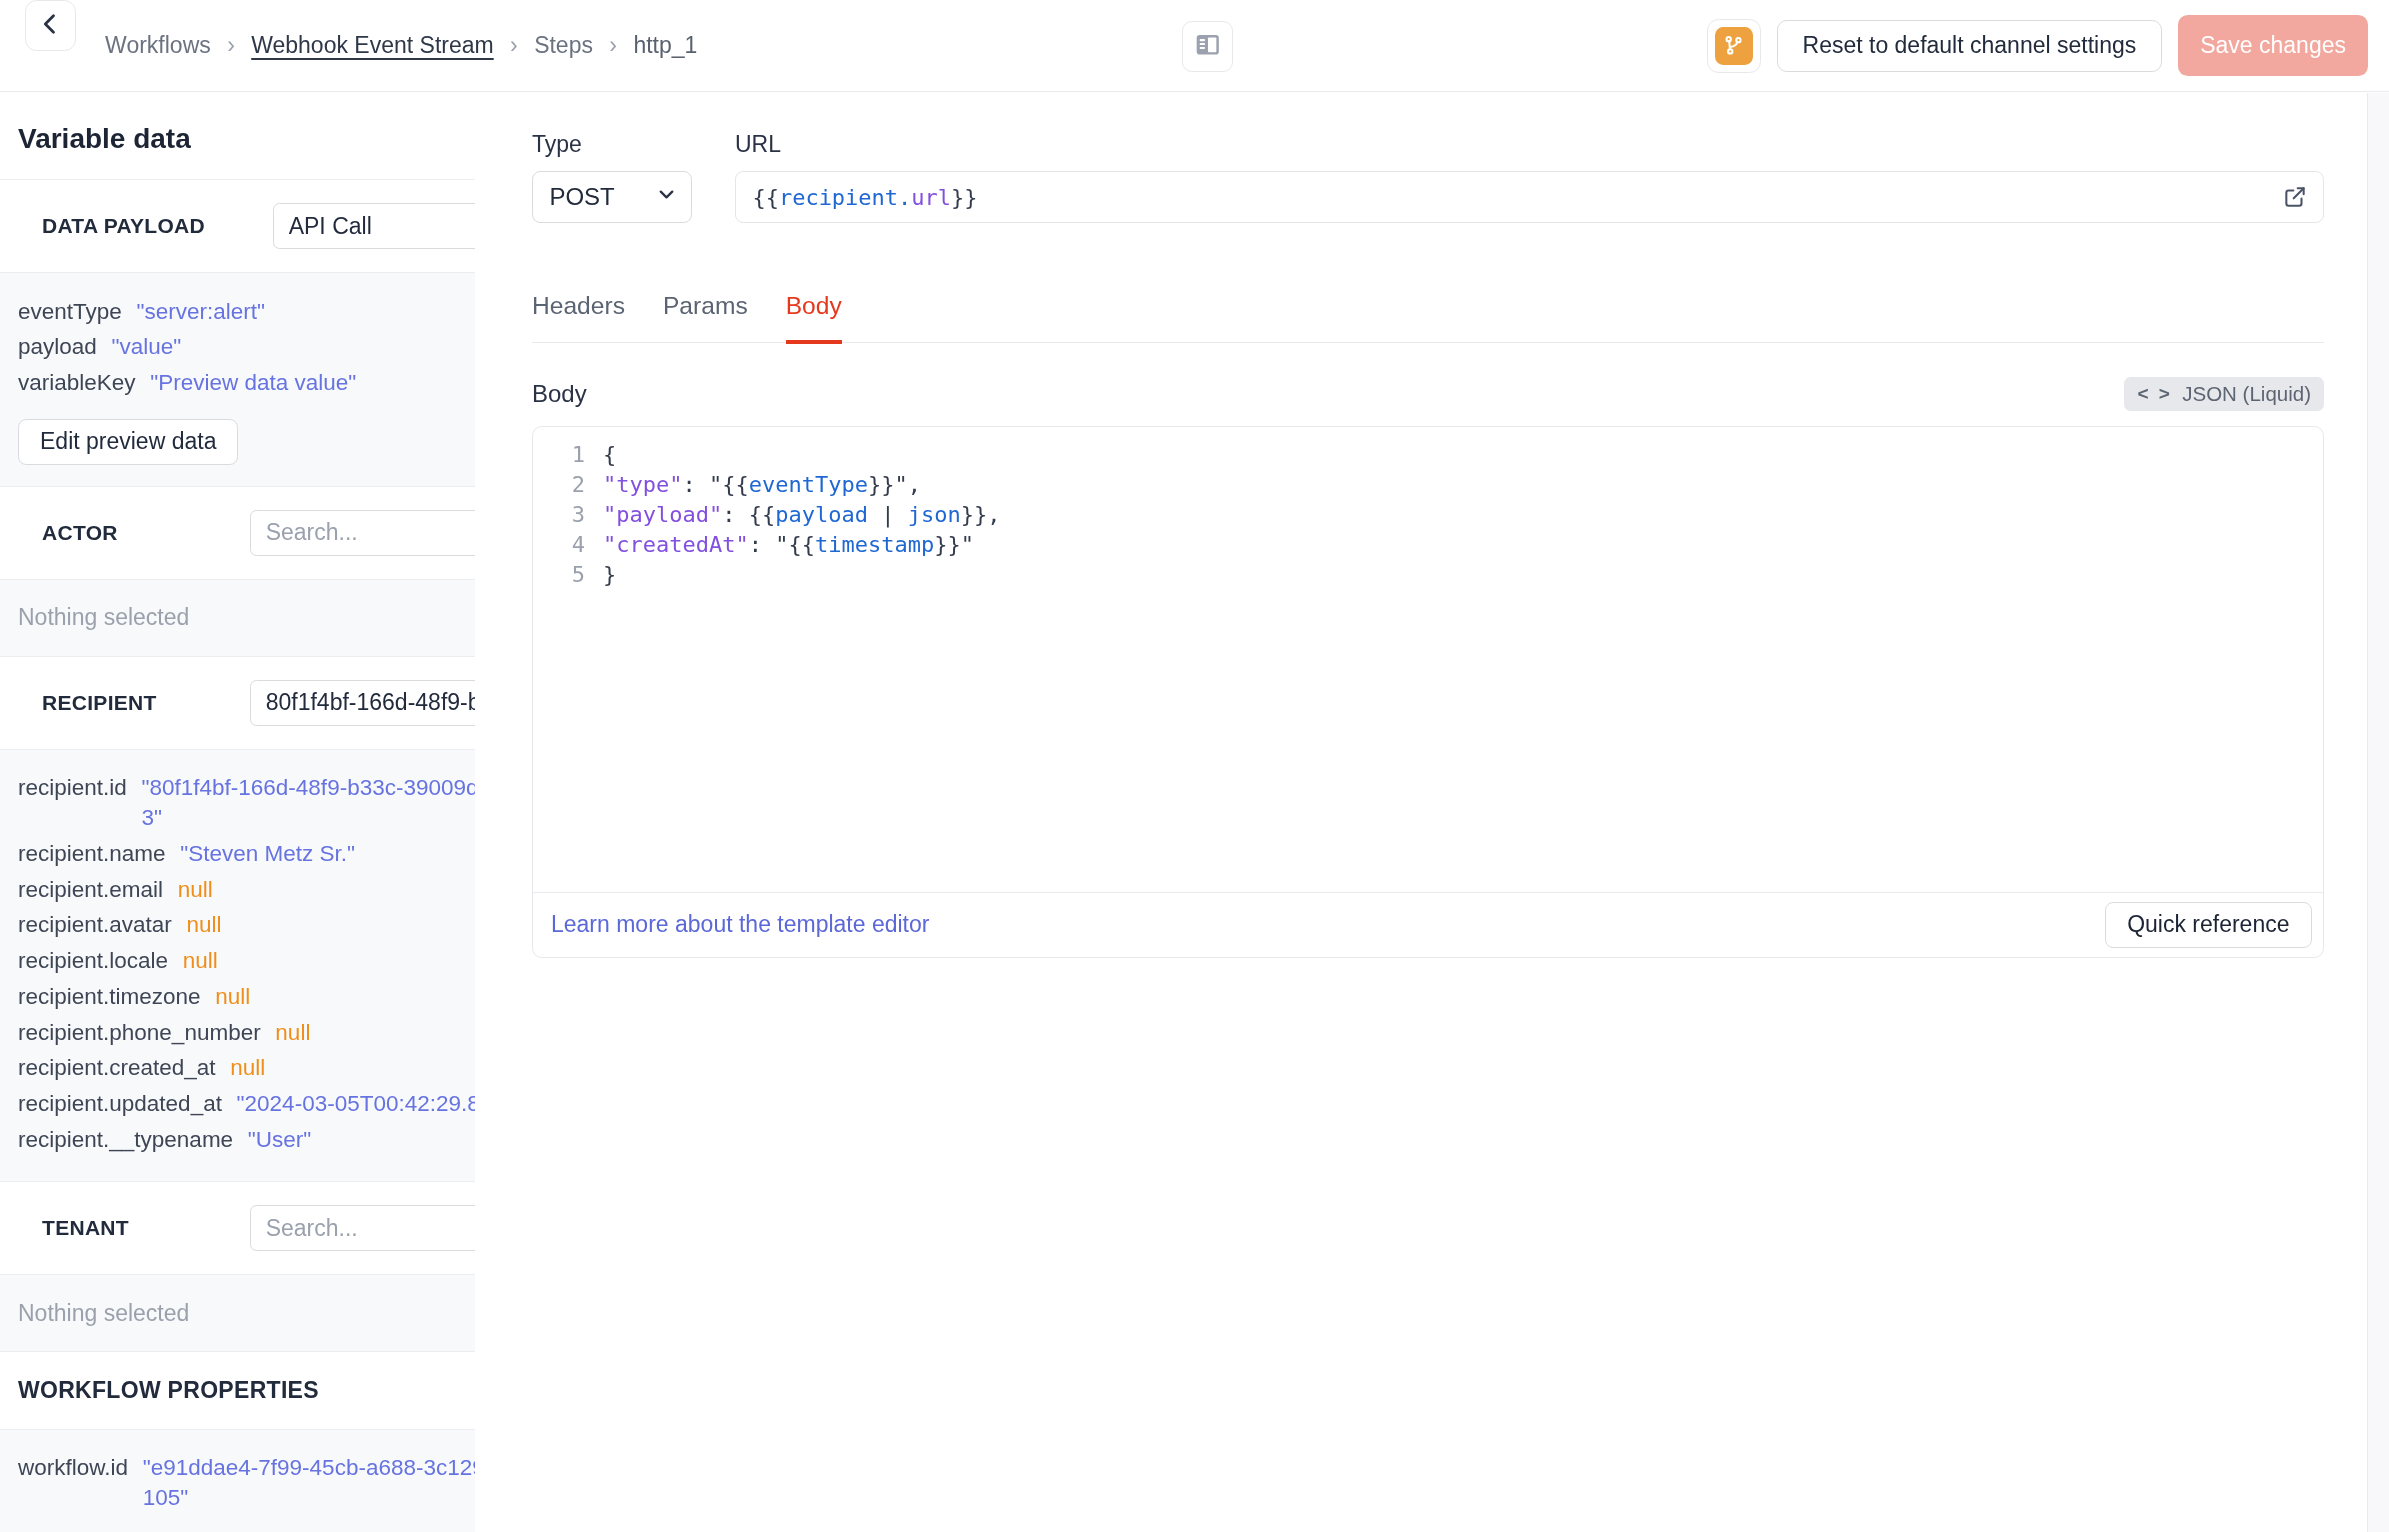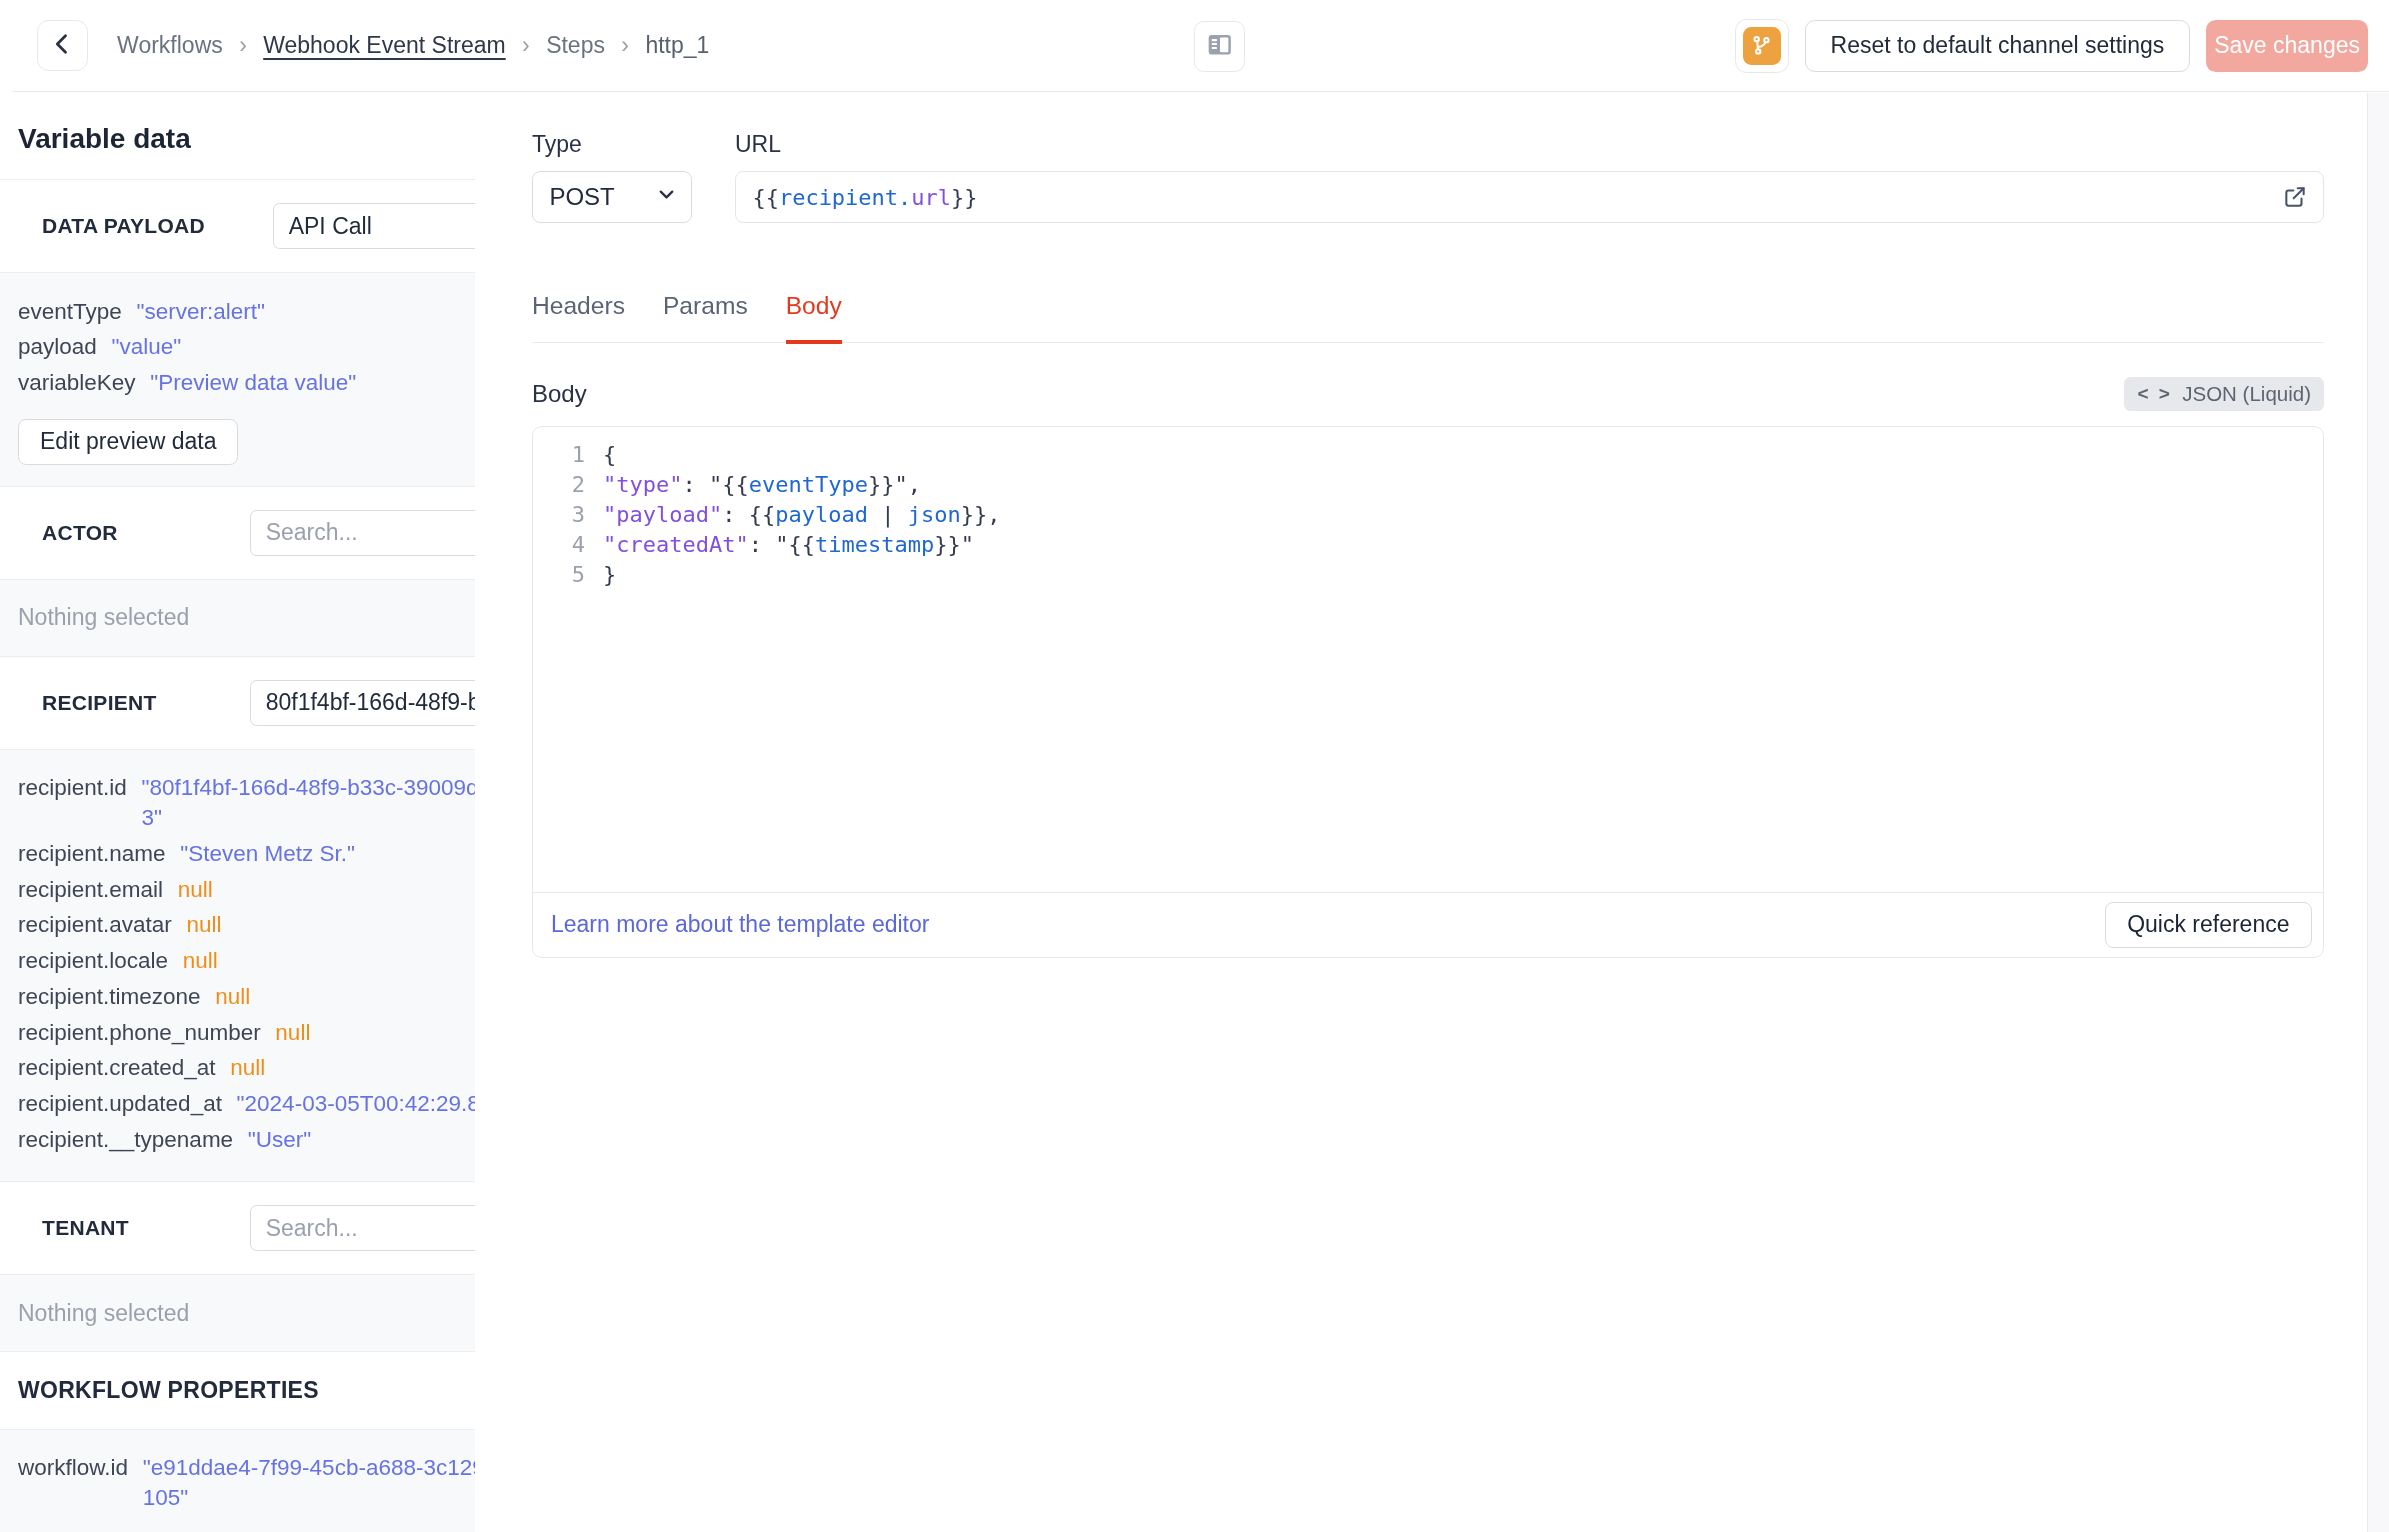--- a/index.html
+++ b/index.html
@@ -7,21 +7,21 @@
   body {
     width:2389px; height:1532px; position:relative; overflow:hidden;
     background:#ffffff; color:#232b3d;
     font-family:"Liberation Sans", sans-serif;
   }
 
   
   .topbar {
     position:absolute; top:0; left:0; right:0; height:92px;
     background:#fff; border-bottom:1.6px solid #e9eaee;
-    display:flex; align-items:center; padding:0 21px 0 24.6px;margin-left:12px;
+    display:flex; padding:0 21px 0 24.6px;
   }
   .back-btn {
     width:51px; height:51px; border:1.6px solid #e7e8ec; border-radius:11.5px;
     background:#fff; display:flex; align-items:center; justify-content:center;
     flex-shrink:0; cursor:pointer;
   }
   .breadcrumb { display:flex; align-items:center; gap:16.4px; margin-left:29.5px; font-size:23px; }
   .crumb.plain-gray { color:#6b7280; }
   .crumb.link-underline { color:#2f3849; text-decoration:underline; text-underline-offset:4.9px; text-decoration-thickness:1.6px; cursor:pointer; }
   .crumb.current { color:#59616f; }
@@ -39,21 +39,21 @@
   .commit-badge {
     width:38px; height:38px; border-radius:8.2px; background:#eda23f;
     display:flex; align-items:center; justify-content:center;
   }
   .btn-reset {
     height:52px; padding:0 24.6px; border:1.6px solid #d9dbdf; border-radius:9.8px;
     background:#fff; font-size:23px; color:#222b3c; display:flex; align-items:center; cursor:pointer;
     font-family:"Liberation Sans", sans-serif;
   }
   .btn-save {
-    height:52px; padding:0 8px; border:none; border-radius:9.8px;
+    height:61px; padding:0 22px; border:none; border-radius:9.8px;
     background:#f2a89e; font-size:23px; color:#ffffff; display:flex; align-items:center;
     font-family:"Liberation Sans", sans-serif;
   }
 
   
   .sidebar {
     position:absolute; top:93px; left:0; bottom:0; width:562px;
     background:#fff; border-right:1.6px solid #e9eaee; overflow:hidden;
   }
   .sb-scrollbar {

